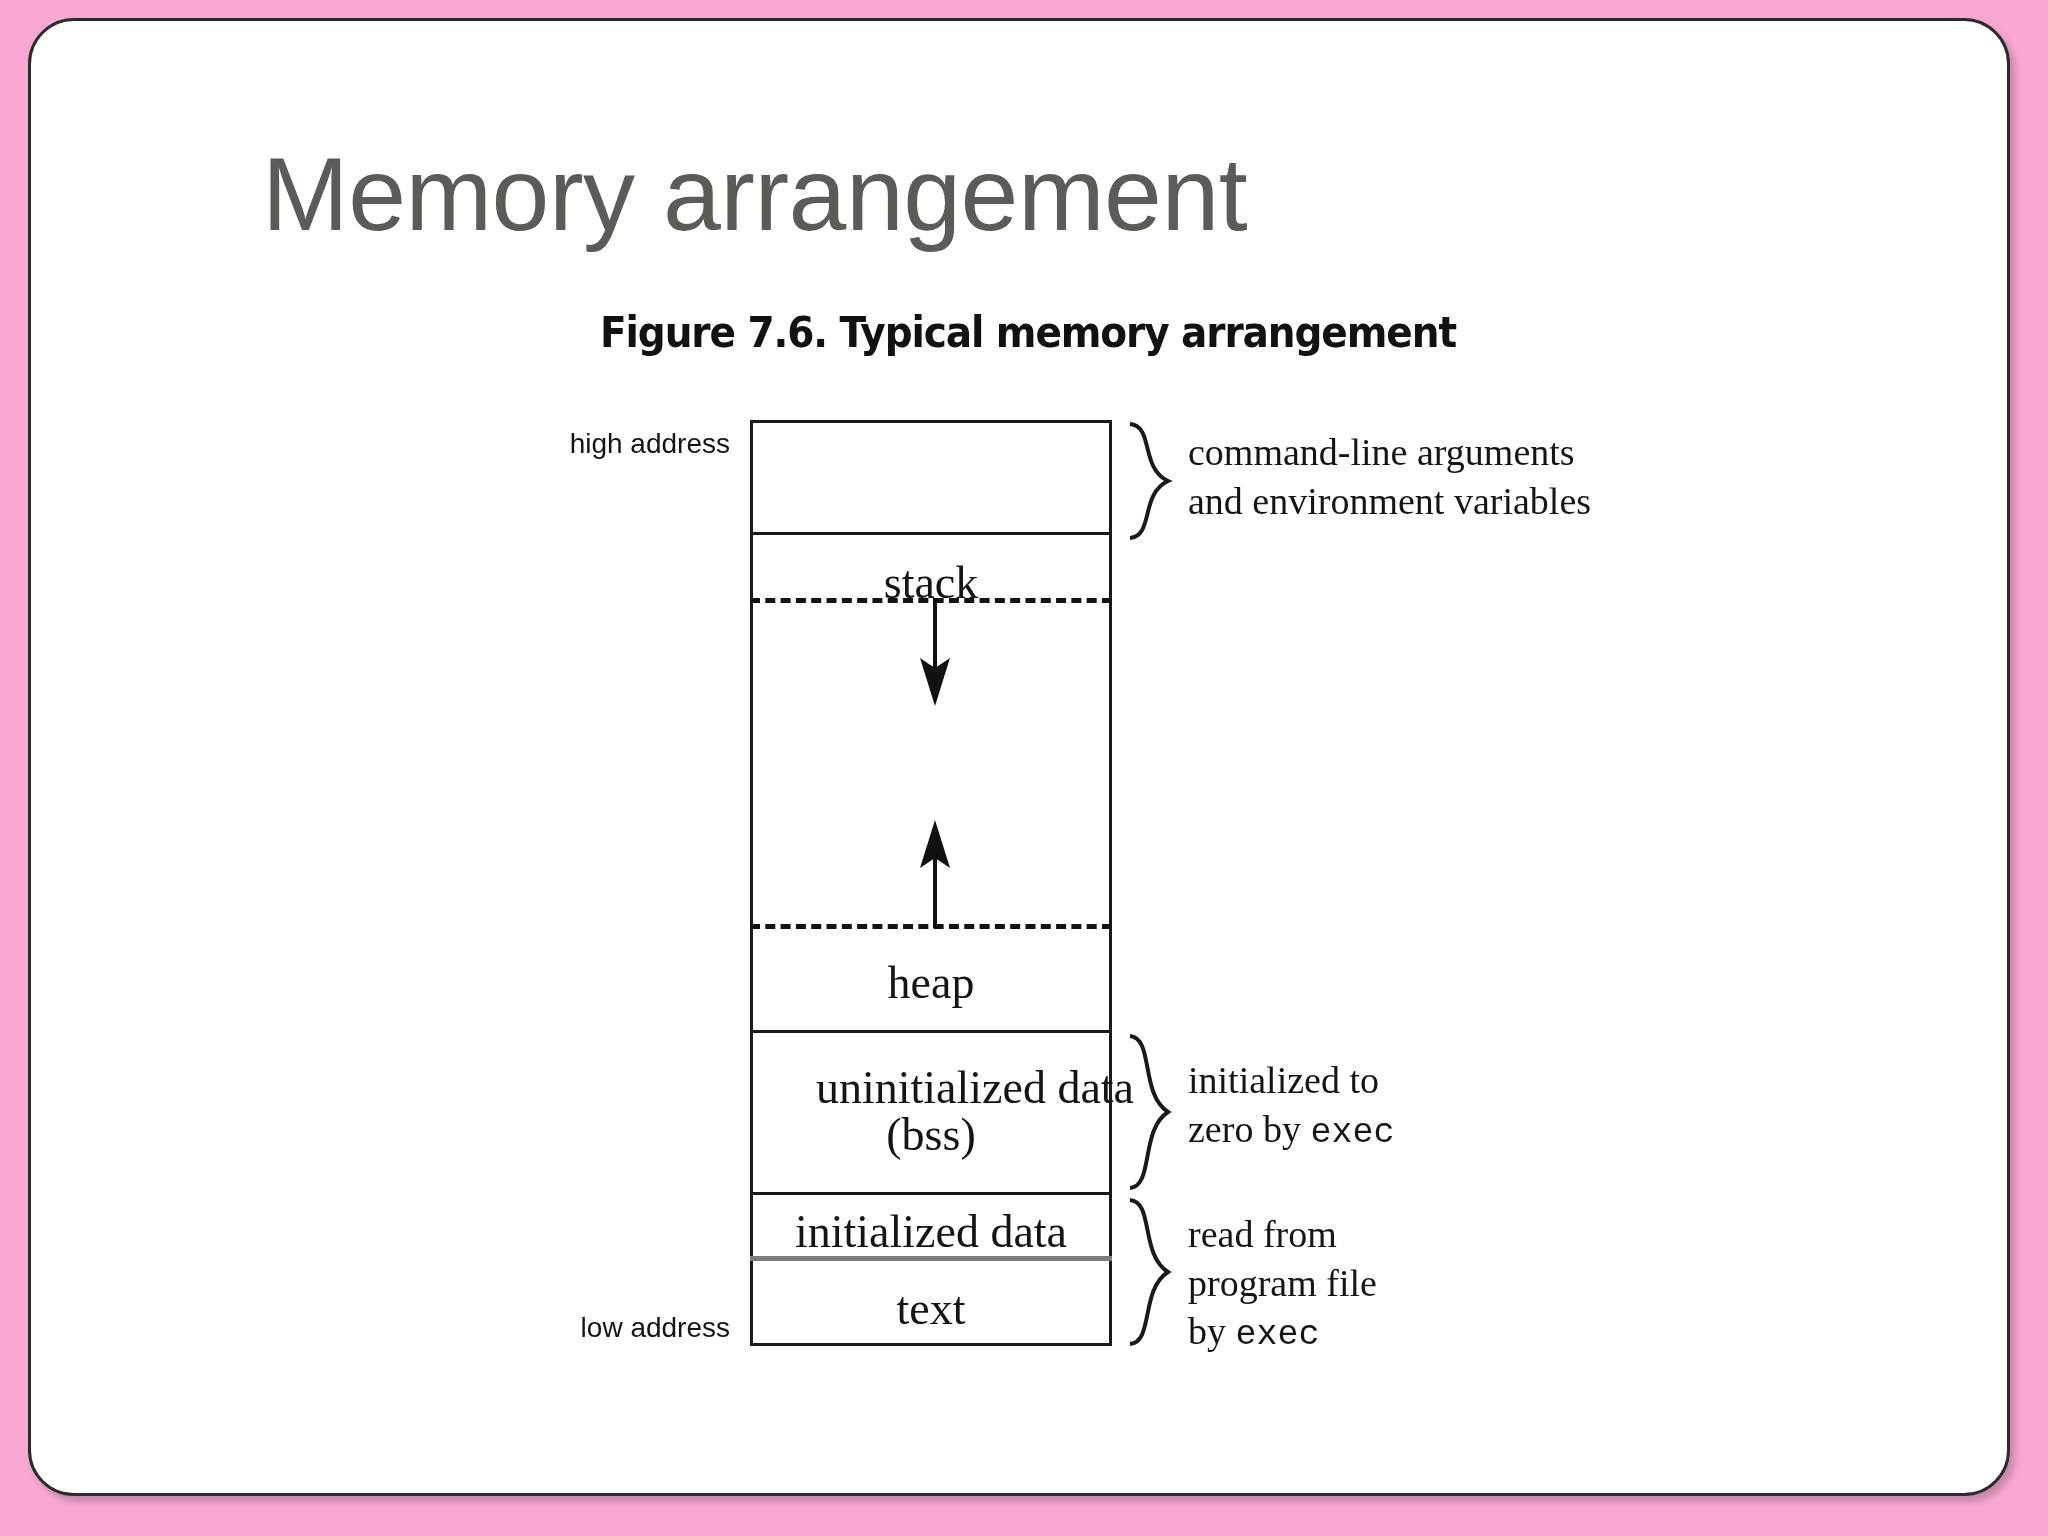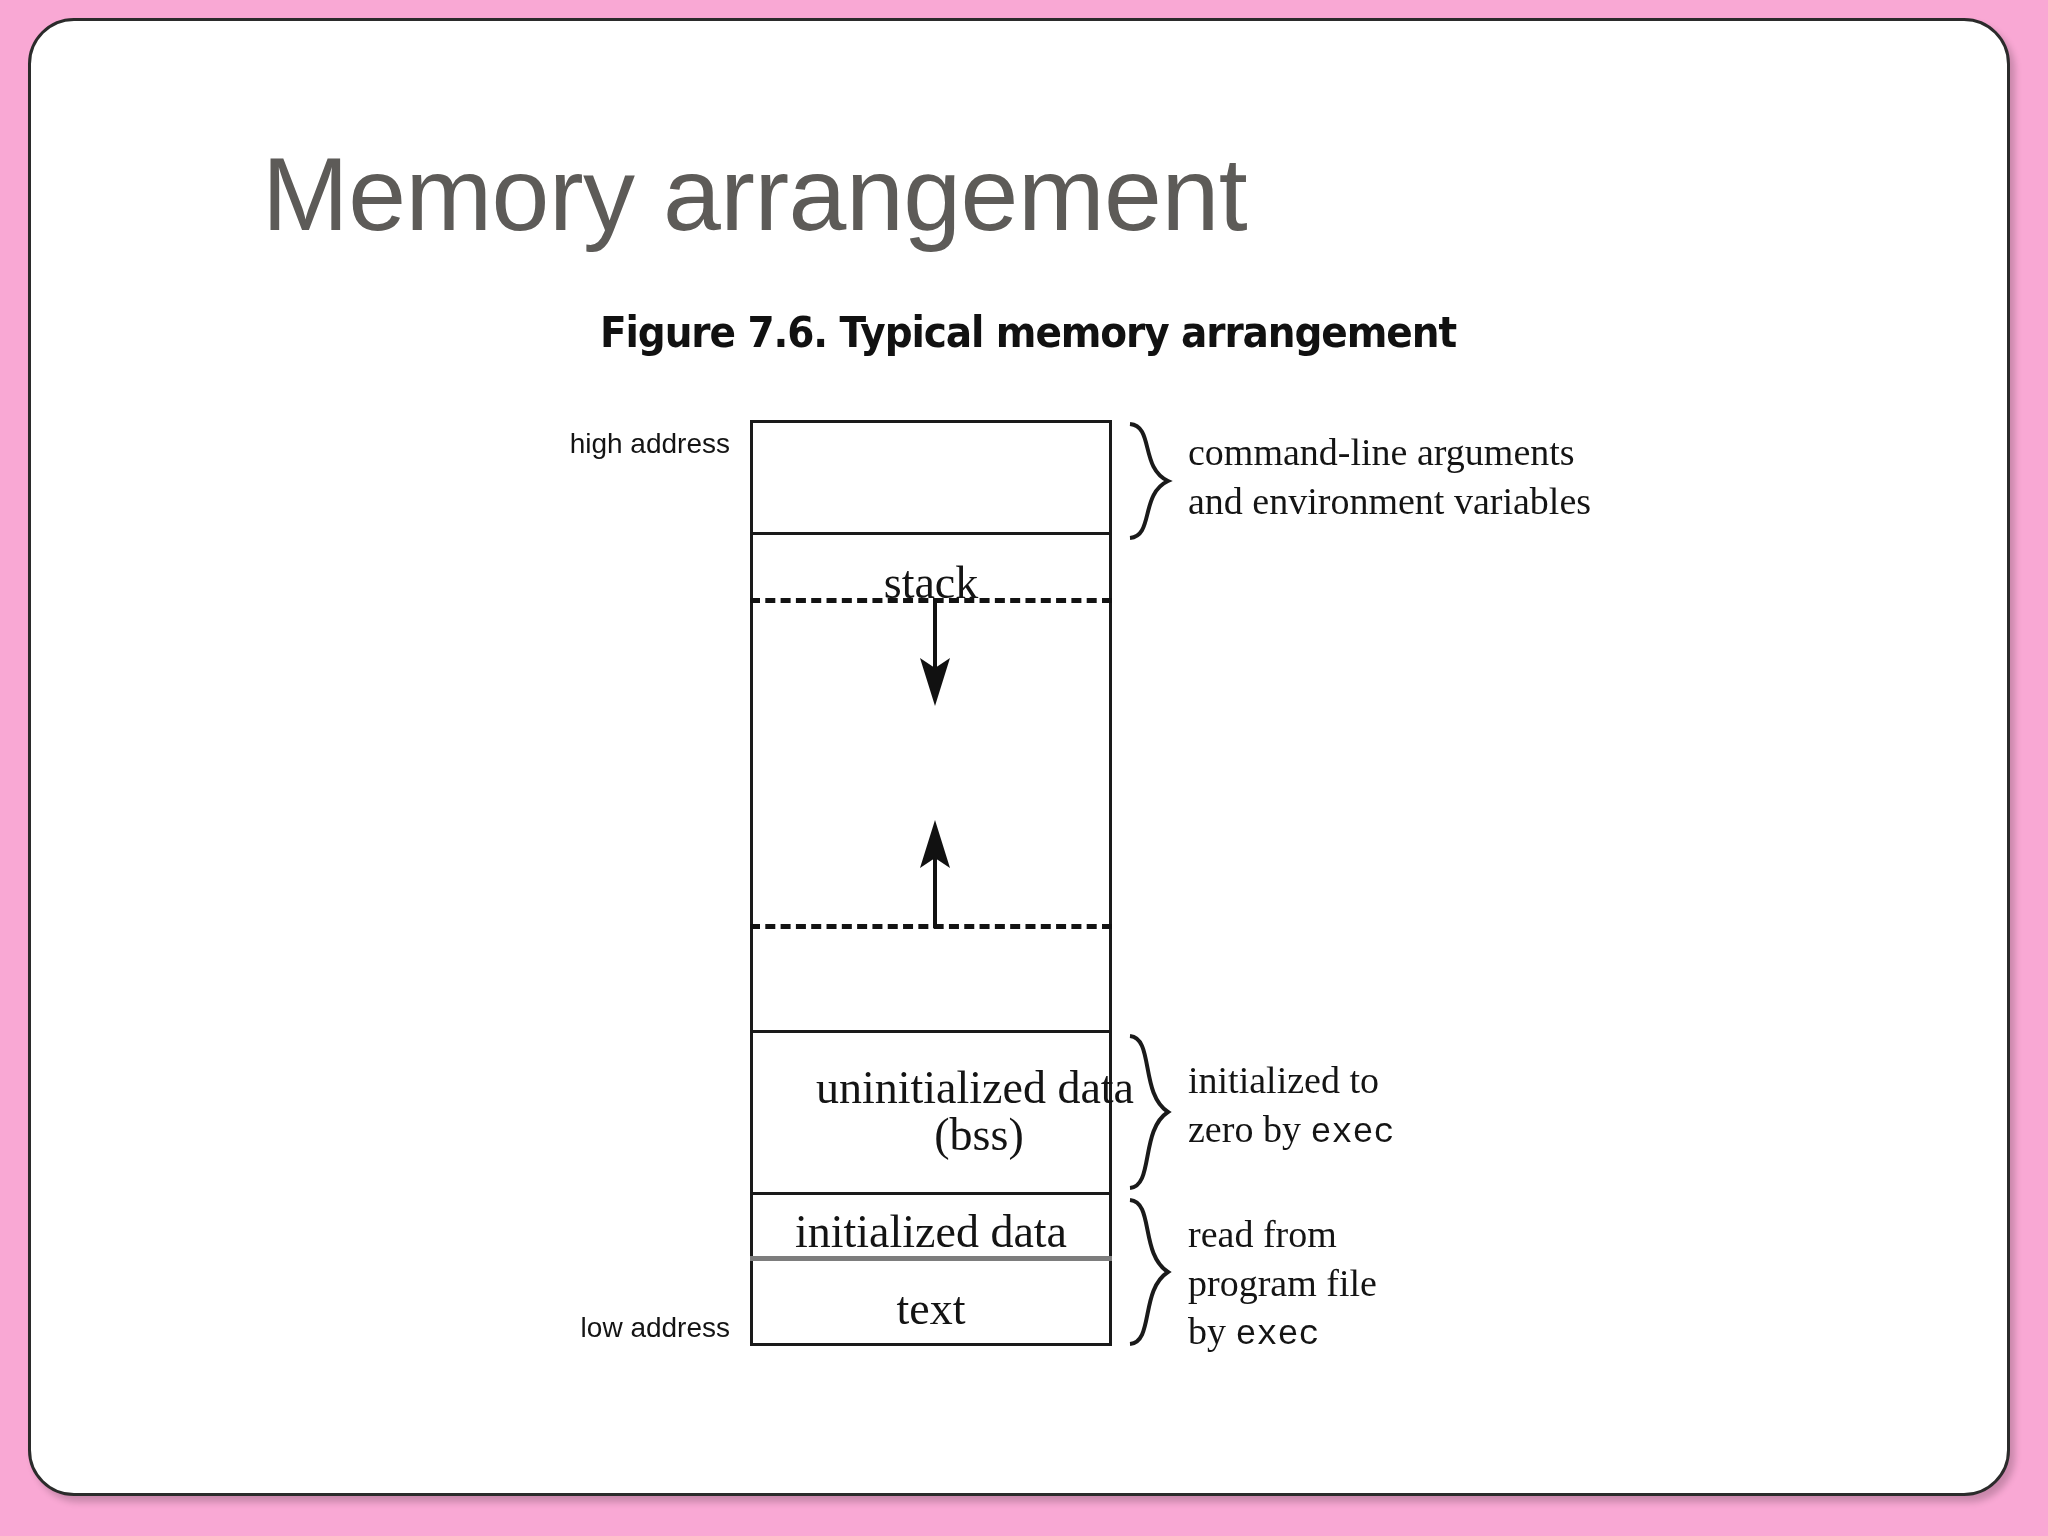--- a/index.html
+++ b/index.html
@@ -145,23 +145,24 @@
 
     <div class="row-line" style="top:532px;"></div>
     <div class="dashed-line" style="top:598px;"></div>
     <div class="dashed-line" style="top:924px;"></div>
     <div class="row-line" style="top:1030px;"></div>
     <div class="row-line" style="top:1192px;"></div>
     <div class="row-line thick-gray" style="top:1256px;"></div>
 
     <div class="seg-label" style="top:555px;">stack</div>
 
+    <div class="seg-label" style="top:955px;">heap</div>
 
     <div class="seg-label" style="top:1060px;padding-left:44px;">uninitialized data</div>
-    <div class="seg-label" style="top:1107px;padding-left:48px;">(bss)</div>
+    <div class="seg-label" style="top:1107px;">(bss)</div>
 
     <div class="seg-label" style="top:1204px;">initialized data</div>
 
     <div class="seg-label" style="top:1281px;">text</div>
 
     <div class="side-label" style="left:460px; top:428px; width:270px;">high address</div>
 
     <div class="side-label" style="left:460px; top:1312px; width:270px;">low address</div>
 
     <svg class="arrow-svg" style="left:900px; top:598px;" width="70" height="110" viewBox="0 0 70 110">

